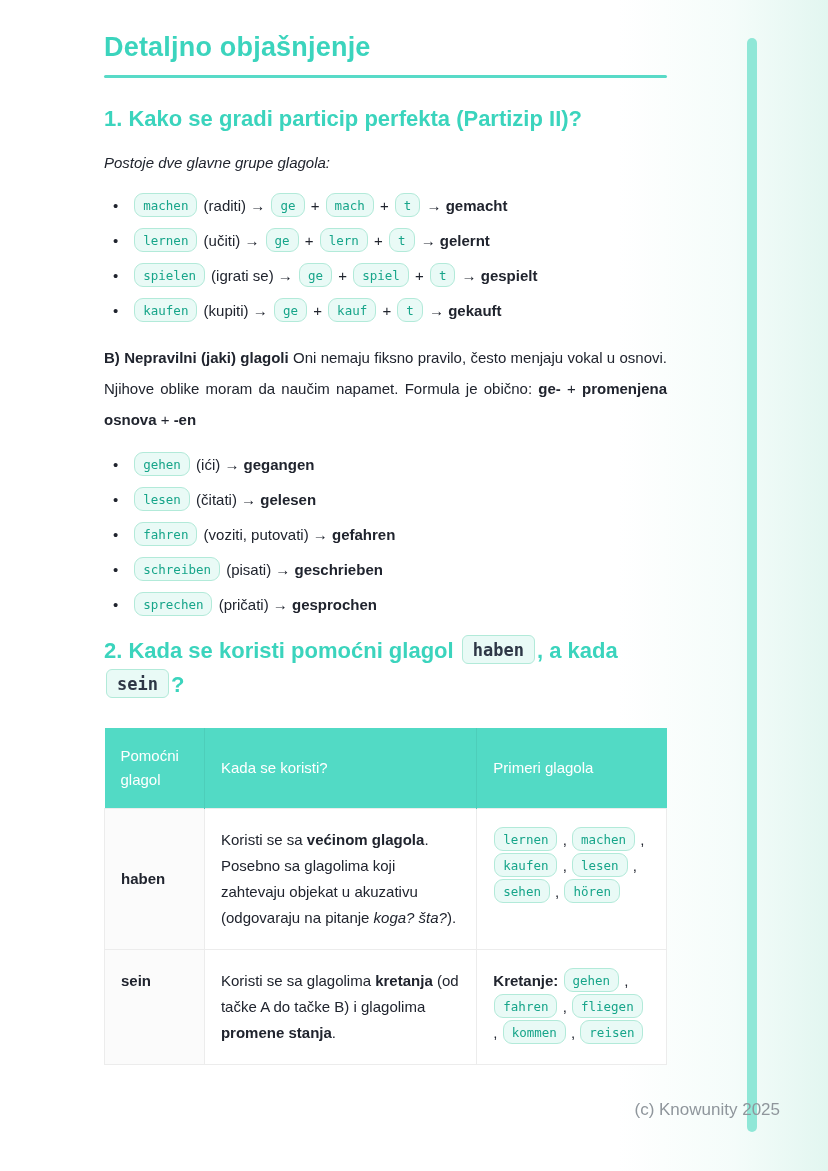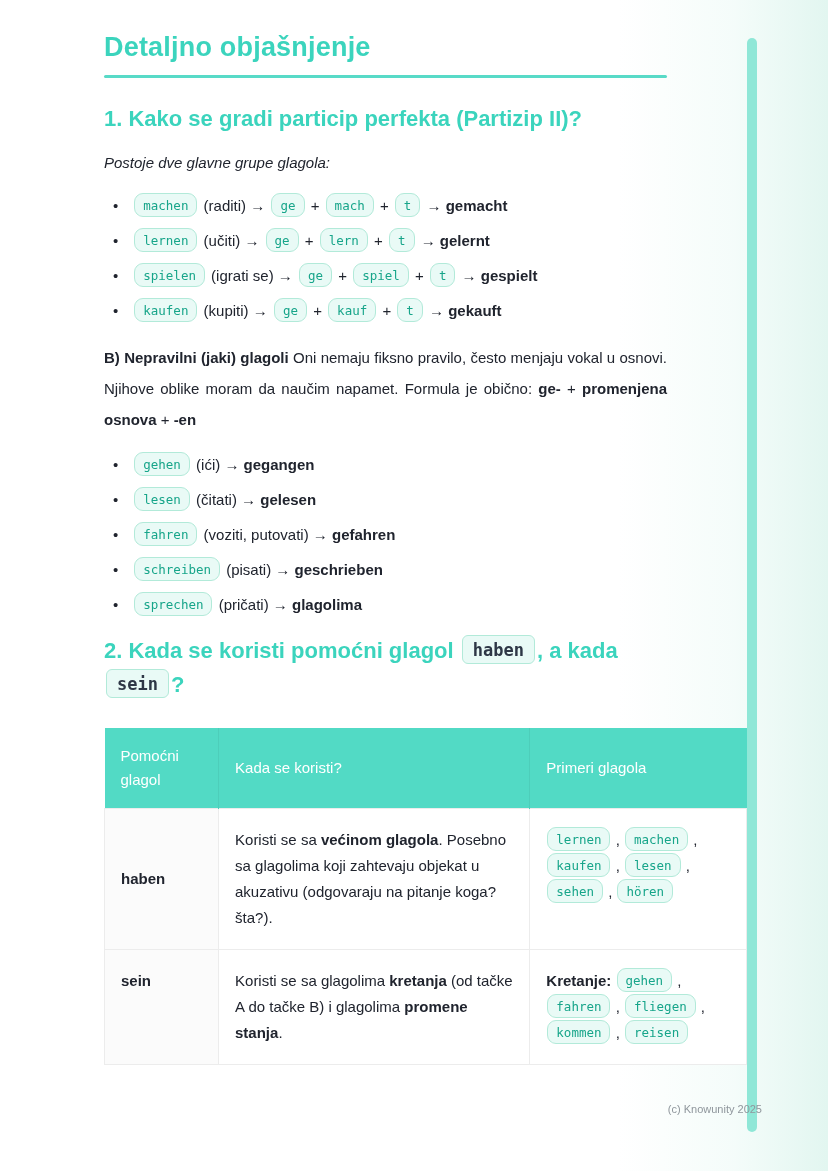--- a/index.html
+++ b/index.html
@@ -42,21 +42,21 @@
     font-size:22px; line-height:30px; font-weight:bold;
     margin-top:26px;
   }
   h2.sec-rich { line-height:34px; margin-top:16px; }
 
   p.body-p { margin-top:16px;font-style:italic; }
   p.rich-p { margin-top:18px; }
   p.just { text-align:justify; line-height:31px; margin-top:18px; }
 
   .b { font-weight:bold; }
-  .i { }
+  .i { font-style:italic; }
 
   .chip {
     display:inline-block;
     font-family:"DejaVu Sans Mono", monospace;
     font-size:12.5px; line-height:13px;
     color:var(--chip_text,#17a58a);
     background:var(--chip_bg,#e9faf6);
     border:1px solid var(--chip_border,#b2ead9);
     border-radius:9px;
     padding:5px 8px 4px 8px;
@@ -74,21 +74,21 @@
 
   ul.vlist { list-style:none; margin-top:16px; }
   ul.vlist li {
     display:flex; align-items:flex-start; gap:14px;
     padding-left:9px; margin-bottom:8px; line-height:27px;
   }
   ul.vlist li::before { content:"\2022"; font-size:15px; line-height:27px; }
   .li-body { flex:1; }
 
   table.aux {
-    border-collapse:collapse; width:643px; margin-top:26px;
+    border-collapse:collapse; width:563px; margin-top:26px;
     font-size:15px;
   }
   table.aux thead th {
     background:var(--table_header,#52dac5);
     color:#ffffff; font-weight:normal; text-align:left;
     padding:16px; line-height:24px; vertical-align:middle;
     font-size:15px;
   }
   table.aux thead th + th { border-left:1px solid rgba(0,0,0,0.05); }
   table.aux tbody td {
@@ -97,22 +97,22 @@
     padding:18px 16px;
     line-height:26px;
     vertical-align:top;
   }
   td.verb-cell { font-weight:bold; background:#fbfbfb !important; }
   tr.row-0 td.verb-cell { vertical-align:middle; }
   td.examples-cell { line-height:29px; }
   td.examples-cell .chip { margin:0 1px; }
 
   .footer-note {
-    position:absolute; top:1103px; right:66px;
-    font-size:11px; line-height:13px;
+    position:absolute; top:1103px; right:48px;
+    font-size:17px; line-height:13px;
     color:var(--footer_text,#8f969c);
   }
 </style>
 </head>
 <body>
 
 <div class="page">
 
   <div class="edge-gradient"></div>
   <div class="scrollbar-thumb"></div>
@@ -151,21 +151,21 @@
       <li>
           <span class="li-body"><span class="chip">lesen</span><span> (čitati) → </span><span class="b">gelesen</span></span>
         </li>
       <li>
           <span class="li-body"><span class="chip">fahren</span><span> (voziti, putovati) → </span><span class="b">gefahren</span></span>
         </li>
       <li>
           <span class="li-body"><span class="chip">schreiben</span><span> (pisati) → </span><span class="b">geschrieben</span></span>
         </li>
       <li>
-          <span class="li-body"><span class="chip">sprechen</span><span> (pričati) → </span><span class="b">glagolima</span></span>
+          <span class="li-body"><span class="chip">sprechen</span><span> (pričati) → </span><span class="b">gesprochen</span></span>
         </li>
     </ul>
 
     <h2 class="sec sec-rich"><span>2. Kada se koristi pomoćni glagol </span><span class="chip chip-lg">haben</span><span>, a kada </span><span class="chip chip-lg">sein</span><span>?</span></h2>
 
 
     <table class="aux">
       <colgroup>
         <col style="width:100px">
         <col style="width:273px">

